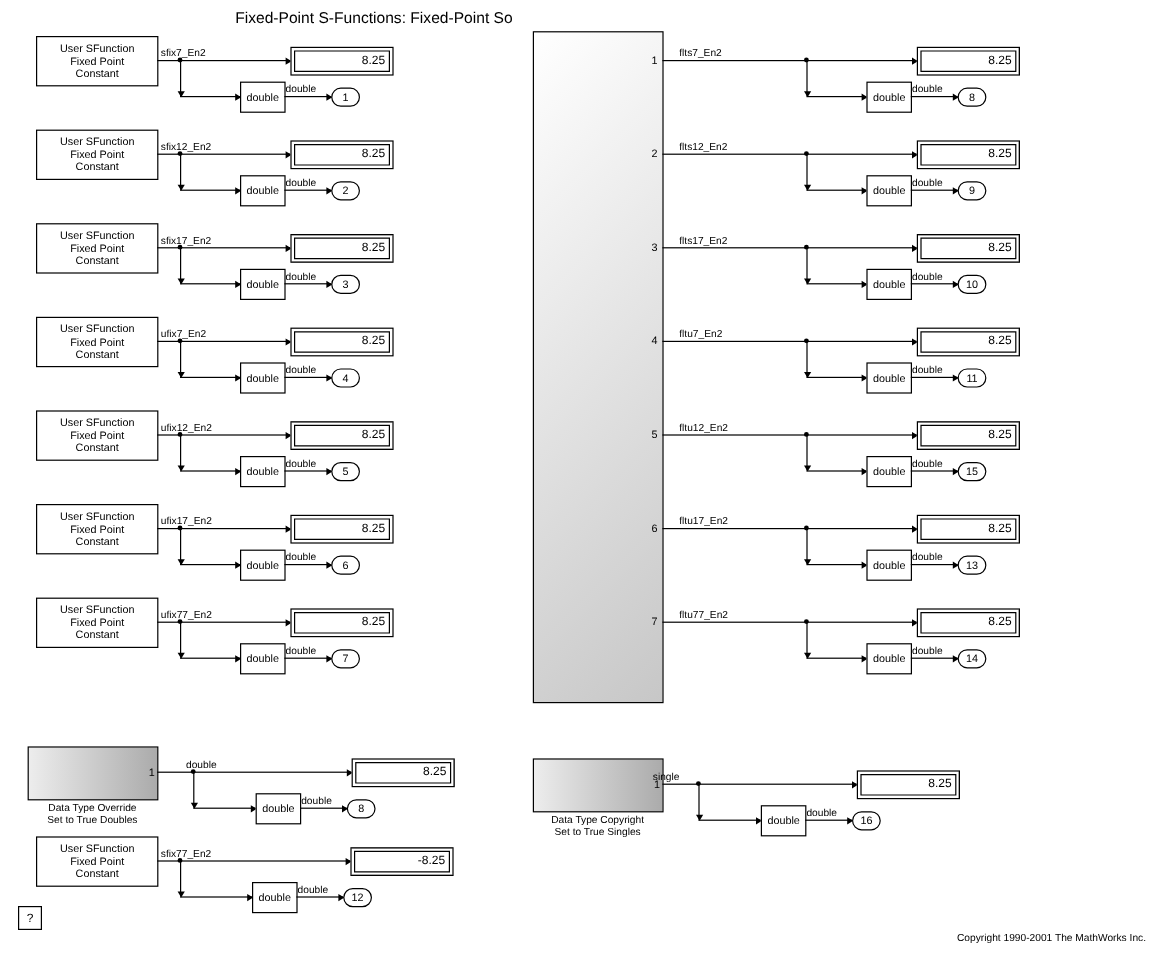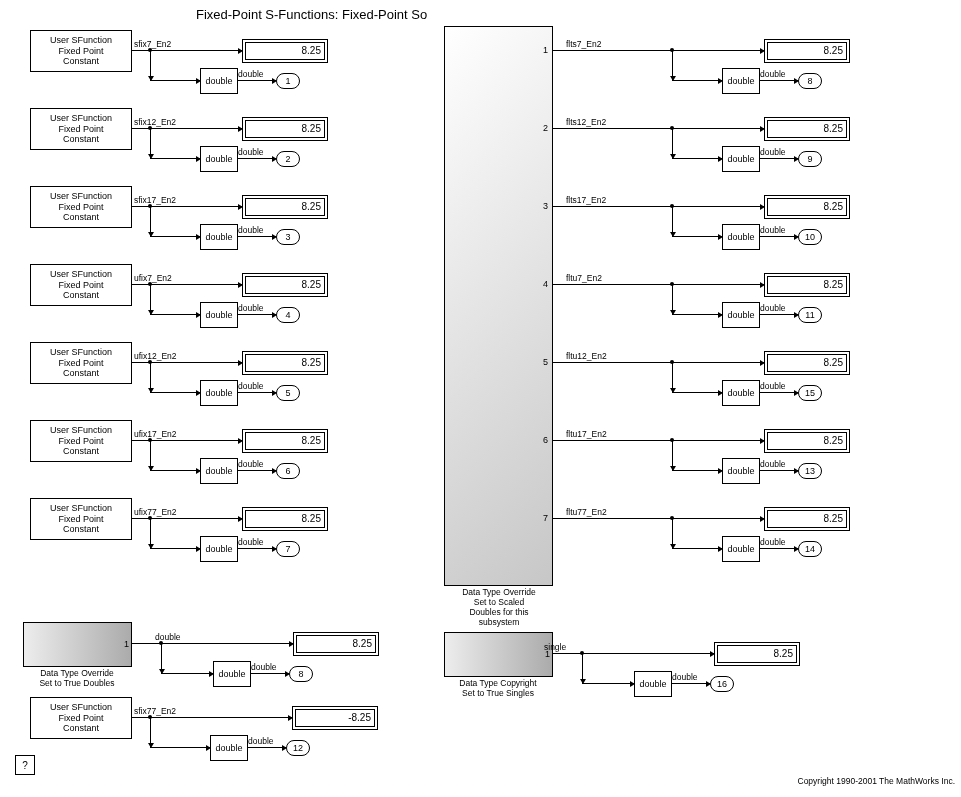--- a/index.html
+++ b/index.html
@@ -108,23 +108,20 @@
   <div class="sub" style="left:444px;top:26px;width:107px;height:558px"></div>
   <div id="right-ports">
       <div class="plbl" style="left:543px;top:45px">1</div>
       <div class="plbl" style="left:543px;top:123px">2</div>
       <div class="plbl" style="left:543px;top:201px">3</div>
       <div class="plbl" style="left:543px;top:279px">4</div>
       <div class="plbl" style="left:543px;top:357px">5</div>
       <div class="plbl" style="left:543px;top:435px">6</div>
       <div class="plbl" style="left:543px;top:513px">7</div>
     </div>
-  <div class="lbl" style="left:459px;top:587px;width:80px;white-space:normal">Data Type Override
-Set to Scaled Doubles
-for this subsystem</div>
   <div id="right-col">
       <div class="hline ahR" style="left:552px;top:50px;width:212px"></div>
       <div class="lbl" style="left:566px;top:39px">flts7_En2</div>
       <div class="dot" style="left:670px;top:48px"></div>
       <div class="box disp" style="left:764px;top:39px">8.25</div>
       <div class="vline ahD" style="left:672px;top:50px;height:30px"></div>
       <div class="hline ahR" style="left:672px;top:80px;width:50px"></div>
       <div class="box dbl" style="left:722px;top:68px">double</div>
       <div class="hline ahR" style="left:759px;top:80px;width:39px"></div>
       <div class="lbl" style="left:760px;top:69px">double</div>

